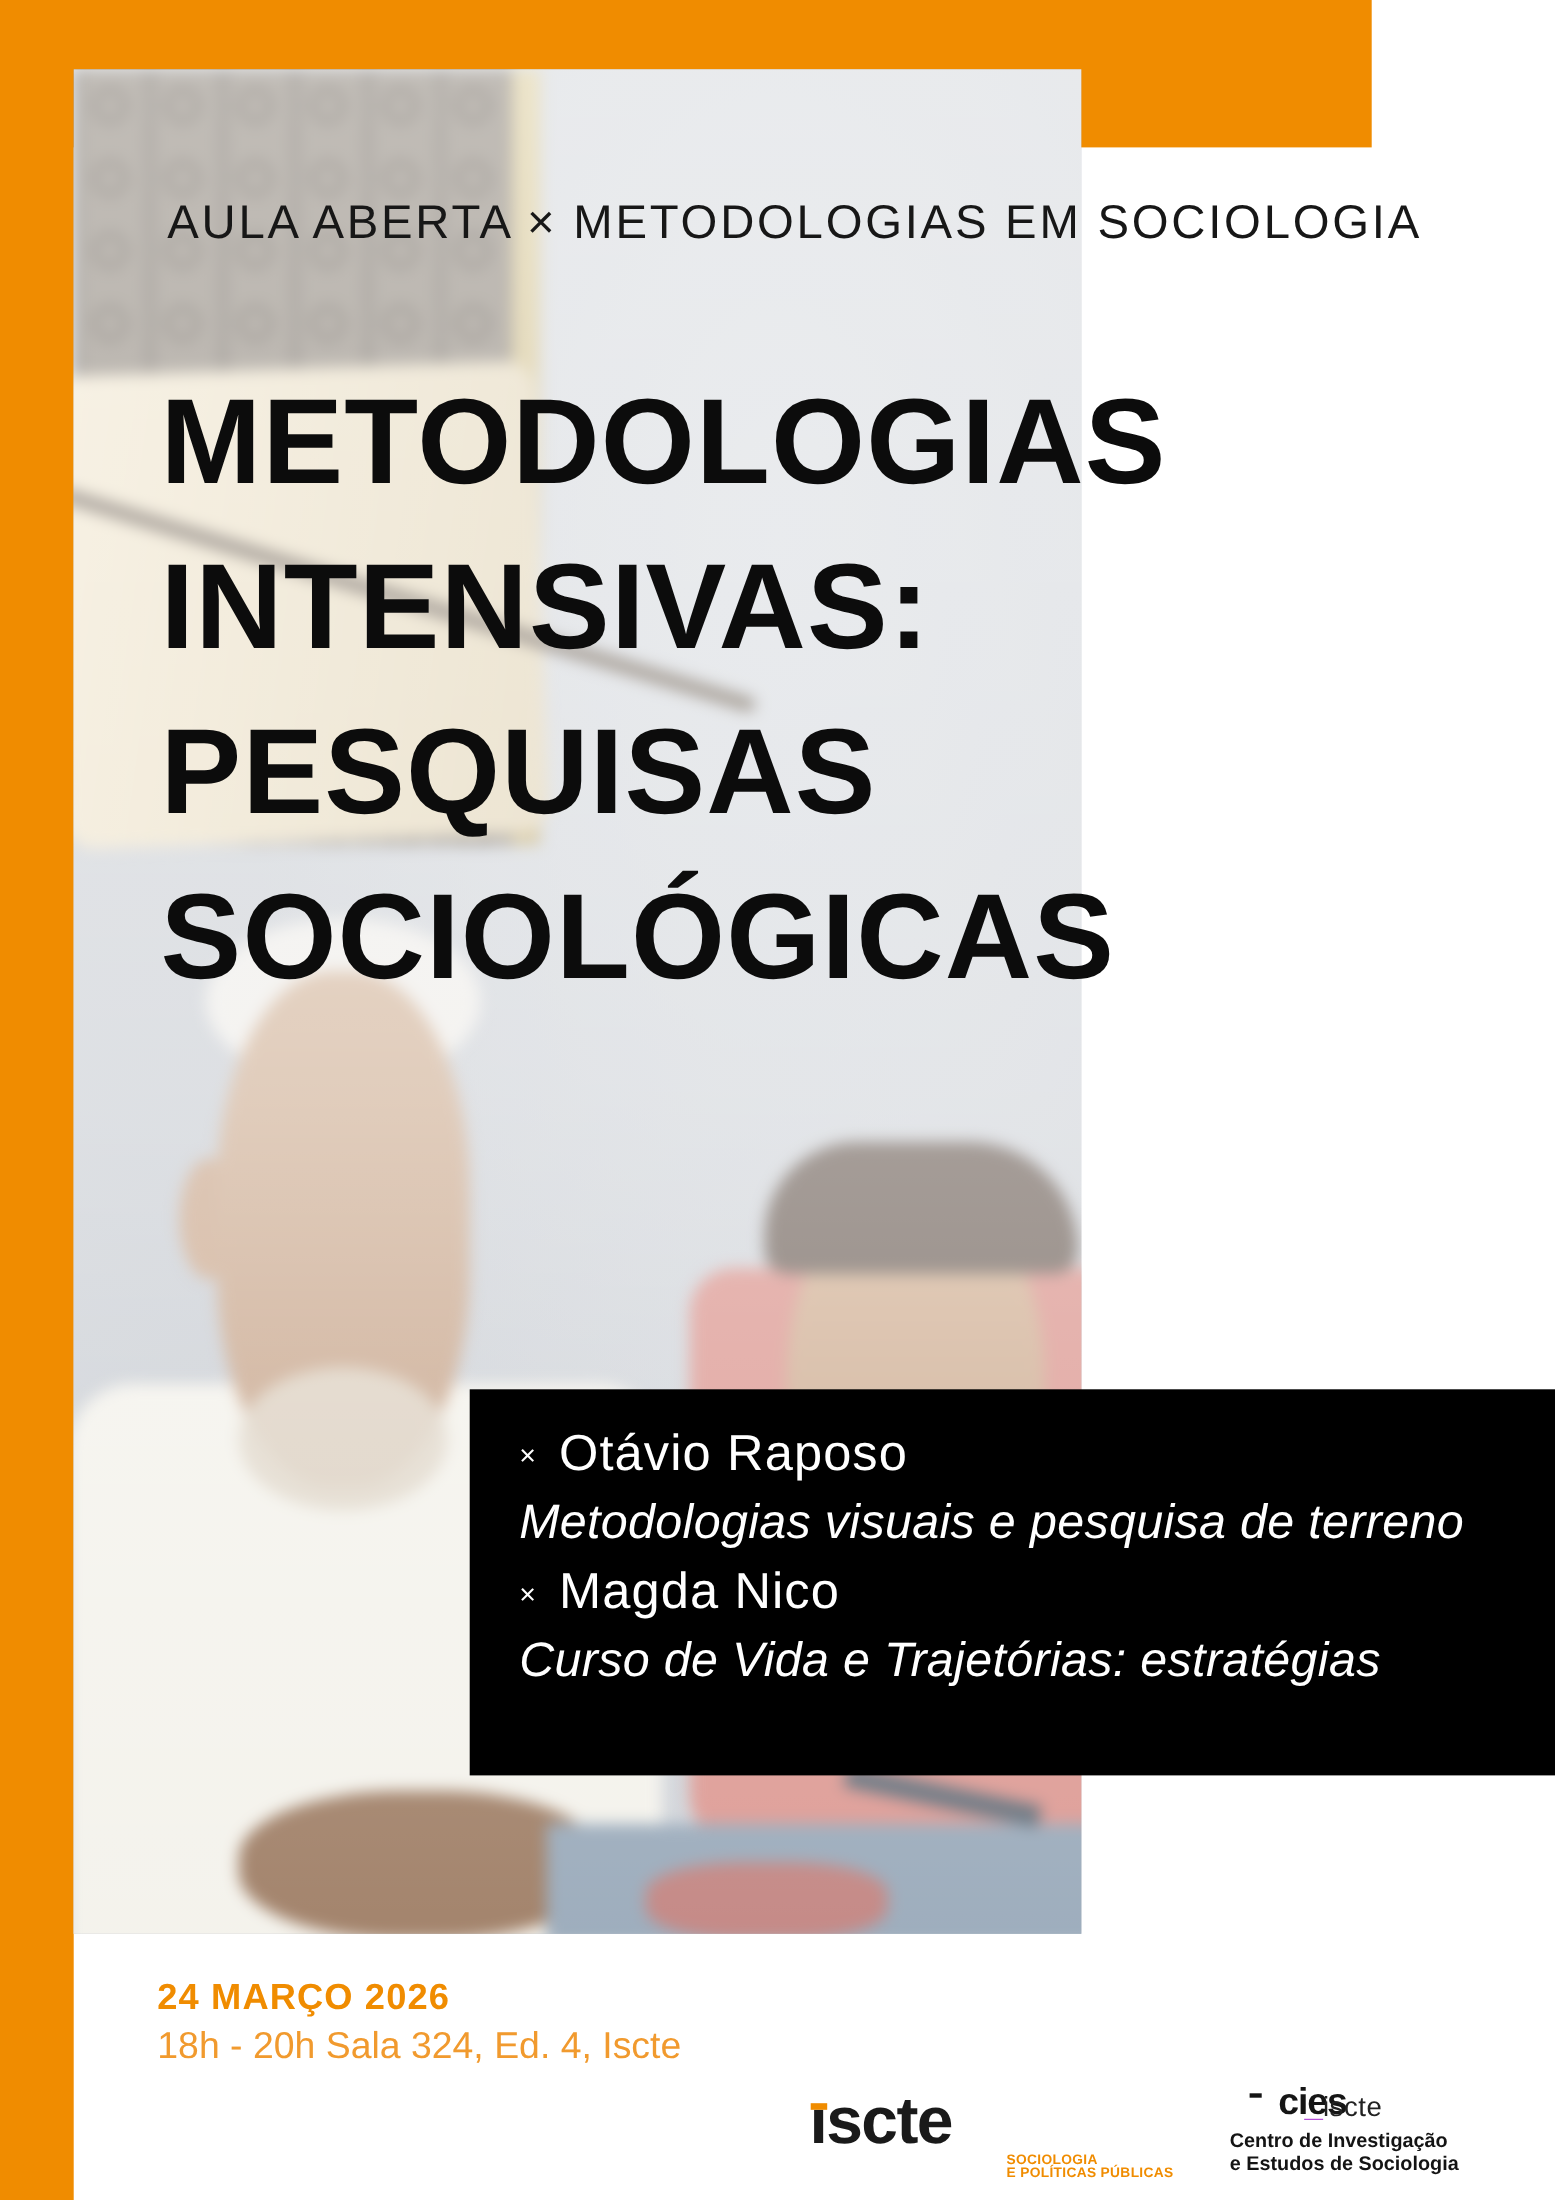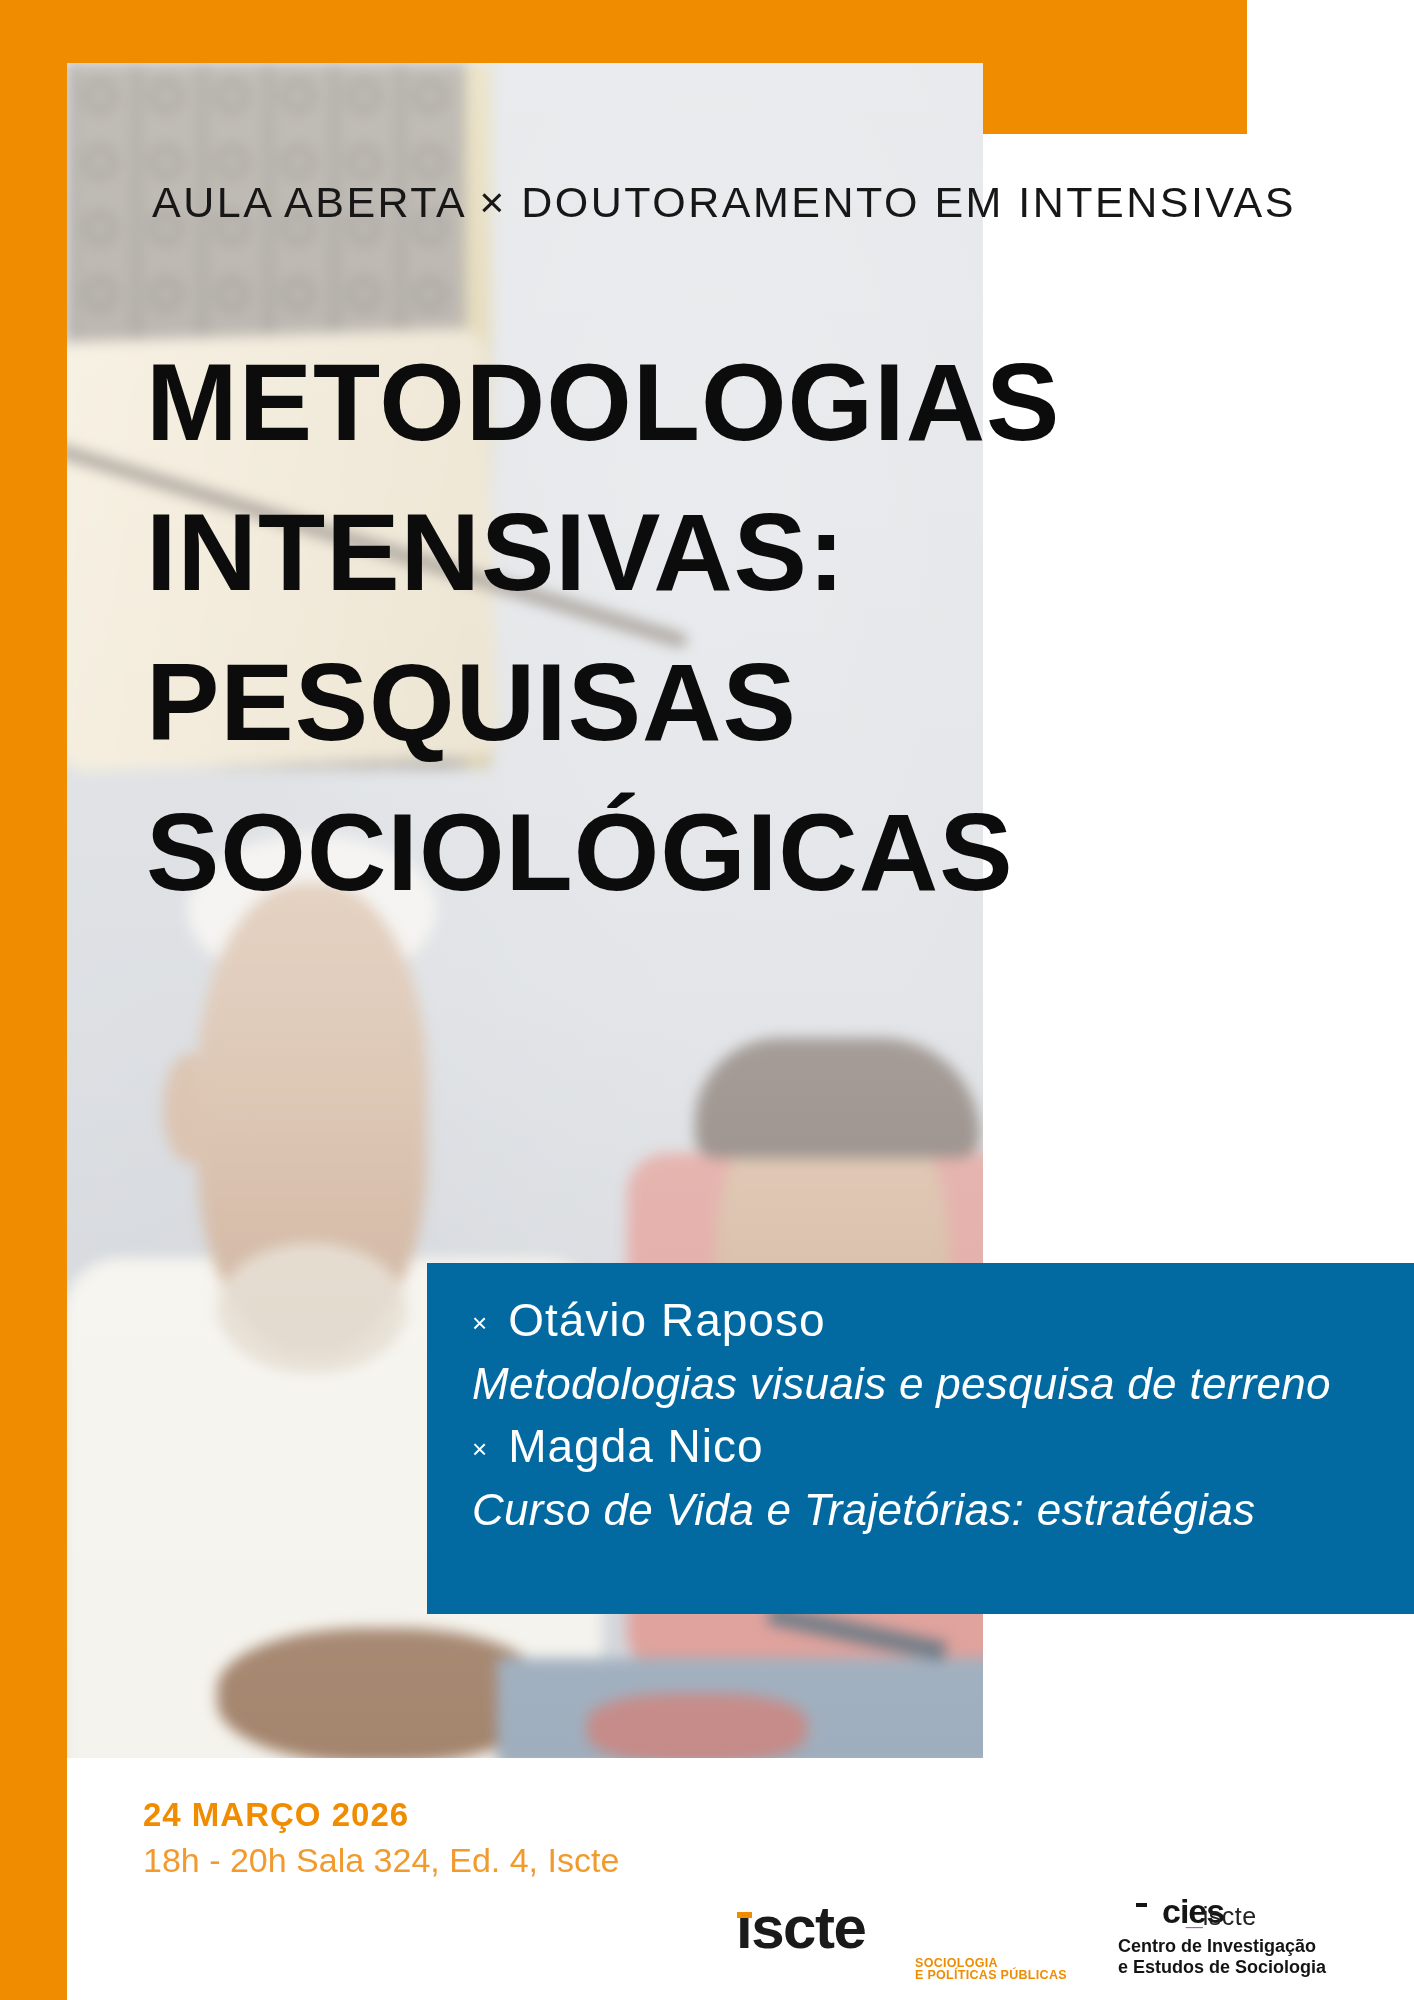--- a/index.html
+++ b/index.html
@@ -44,21 +44,21 @@
   .photo-veil{position:absolute;inset:0;
               background:linear-gradient(180deg, rgba(255,255,255,0.55) 0%, rgba(255,255,255,0.45) 55%, rgba(255,255,255,0.22) 100%);}
 
   
   .eyebrow{position:absolute;left:152px;top:181px;z-index:3;font-size:43px;line-height:1;
            font-weight:500;letter-spacing:2.5px;color:#171717;white-space:nowrap;}
   .title{position:absolute;left:146px;top:327px;z-index:3;font-size:110px;line-height:150px;
          font-weight:800;letter-spacing:1px;color:#0c0c0c;white-space:nowrap;}
   .title div{height:150px;}
 
-  .speaker-box{position:absolute;left:427px;top:1263px;width:987px;height:351px;background:#0369a1;
+  .speaker-box{position:absolute;left:427px;top:1263px;width:987px;height:351px;background:#000000;
                z-index:4;box-sizing:border-box;padding:26px 30px 0 45px;color:#ffffff;}
   .speaker-row{height:63px;line-height:63px;white-space:nowrap;}
   .speaker-name{font-size:46px;font-weight:400;letter-spacing:1px;}
   .speaker-bullet{font-size:26px;font-weight:400;margin-right:20px;position:relative;top:-4px;}
   .speaker-topic{font-size:44px;font-weight:300;font-style:italic;letter-spacing:0.3px;}
 
   .event-date{position:absolute;left:143px;top:1796px;z-index:3;font-size:33px;font-weight:800;
               letter-spacing:1px;color:#F08C00;white-space:nowrap;}
   .event-time{position:absolute;left:143px;top:1841px;z-index:3;font-size:34px;font-weight:400;
               color:#F19A2E;white-space:nowrap;}
@@ -104,21 +104,21 @@
       <div class="boy-collar"></div>
       <div class="boy-face"></div>
       <div class="boy-hair"></div>
       <div class="jeans"></div>
       <div class="jeans-strap"></div>
       <div class="lap-bag"></div>
     </div>
     <div class="photo-veil"></div>
   </div>
 
-  <div class="eyebrow">AULA ABERTA × DOUTORAMENTO EM INTENSIVAS</div>
+  <div class="eyebrow">AULA ABERTA × METODOLOGIAS EM SOCIOLOGIA</div>
 
   <div class="title">
     <div>METODOLOGIAS</div>
     <div>INTENSIVAS:</div>
     <div>PESQUISAS</div>
     <div>SOCIOLÓGICAS</div>
   </div>
 
   <div class="speaker-box">
     <div class="speaker-row speaker-name">

